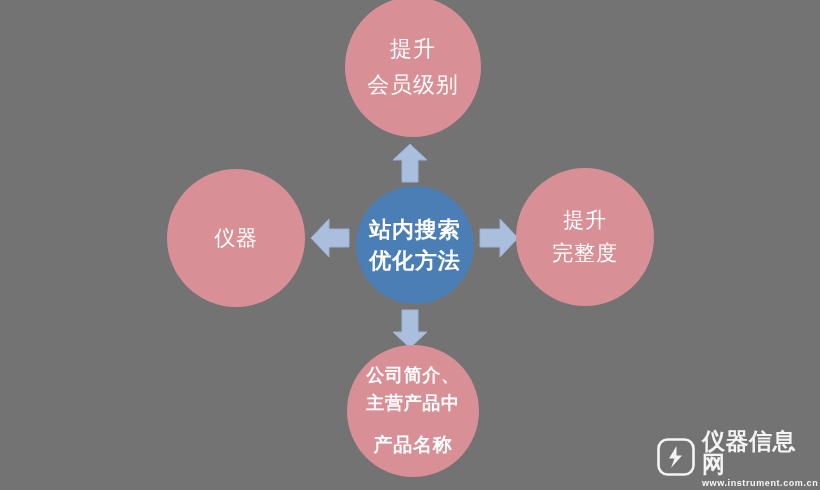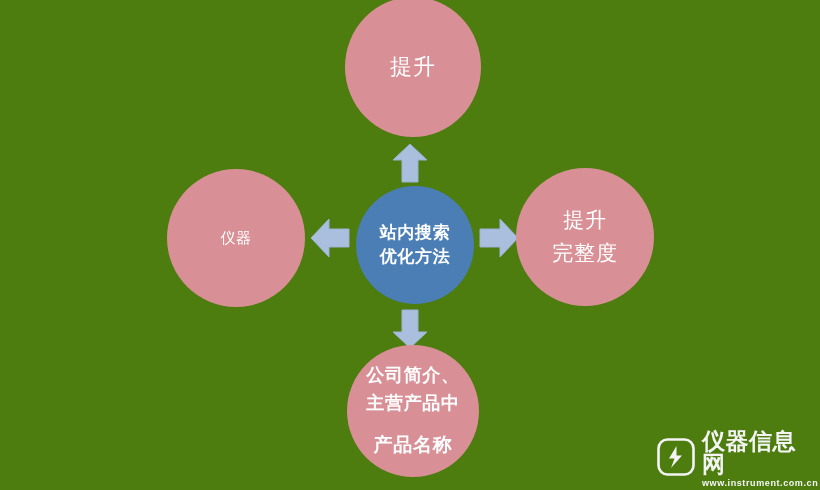--- a/index.html
+++ b/index.html
@@ -10,21 +10,21 @@
     width: 820px;
     height: 490px;
     background: #ffffff;
     font-family: "Liberation Serif", "DejaVu Serif", serif;
     overflow: hidden;
   }
   #diagram-canvas {
     position: relative;
     width: 820px;
     height: 490px;
-    background: #4d7c0f;
+    background: #737373;
   }
 
   
   .node {
     position: absolute;
     border-radius: 50%;
     display: flex;
     flex-direction: column;
     align-items: center;
     justify-content: center;
@@ -41,21 +41,21 @@
   
   #node-center {
     left: 356px;
     top: 186px;
     width: 118px;
     height: 118px;
     background: #4a7eb5;
     z-index: 5;
   }
   #node-center .line {
-    font-size: 17px;
+    font-size: 22px;
     line-height: 1.42;
     font-weight: 700;
     text-align: center;
   }
 
   
   #node-top {
     left: 345px;
     top: -3px;
     width: 136px;
@@ -105,21 +105,21 @@
   
   #node-left {
     left: 167px;
     top: 169px;
     width: 138px;
     height: 138px;
     background: #d89096;
     z-index: 4;
   }
   #node-left .line {
-    font-size: 15px;
+    font-size: 21px;
     line-height: 1.62;
   }
 
   
   .arrow {
     position: absolute;
     z-index: 2;
   }
   .arrow svg {
     display: block;
@@ -192,20 +192,21 @@
   </div>
 
   <div class="arrow" id="arrow-right">
     <svg width="40" height="40" viewBox="0 0 40 40" aria-hidden="true">
       <polygon points="39,20 21,1 21,11 1,11 1,29 21,29 21,39" fill="#aabede" stroke="#9bb2d6" stroke-width="1"></polygon>
     </svg>
   </div>
 
   <div class="node" id="node-top">
     <span class="line">提升</span>
+    <span class="line">会员级别</span>
   </div>
 
   <div class="node" id="node-right">
     <span class="line">提升</span>
     <span class="line">完整度</span>
   </div>
 
   <div class="node" id="node-bottom">
     <span class="line">公司简介、</span>
     <span class="line">主营产品中</span>

